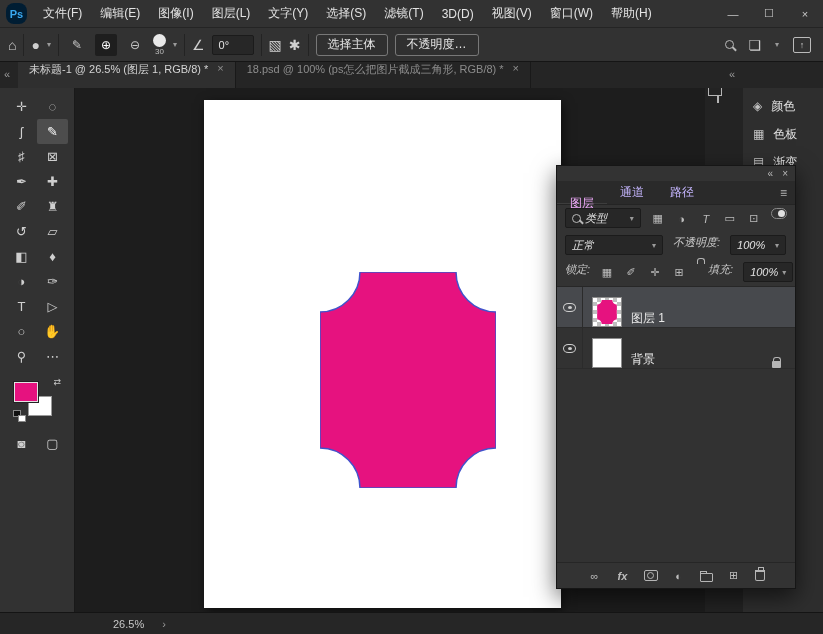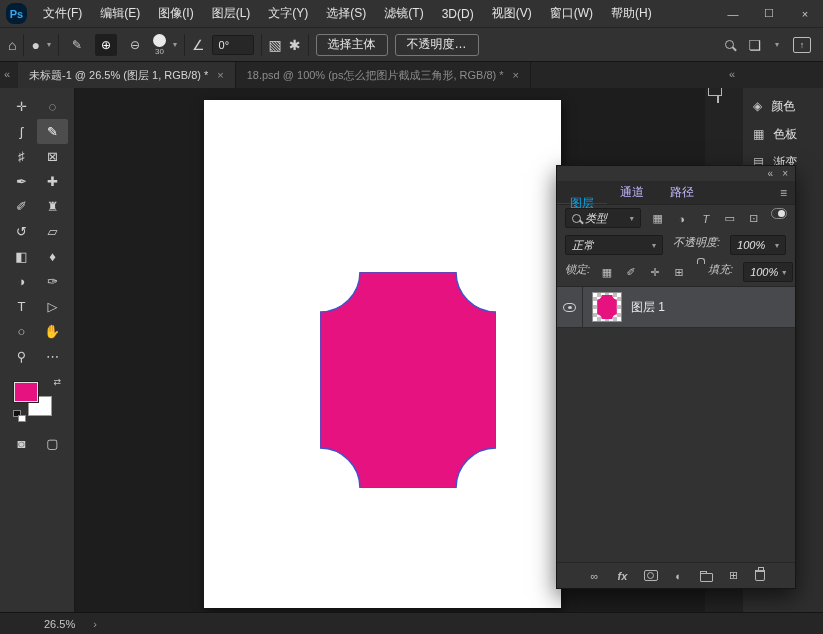--- a/index.html
+++ b/index.html
@@ -42,21 +42,21 @@
   .opt-right { margin-left:auto; display:flex; align-items:center; gap:14px; padding-right:4px; }
   .share-box { width:18px; height:16px; border:1px solid #bbb; border-radius:2px; display:flex;
     align-items:center; justify-content:center; font-size:9px; color:#ccc; }
 
   
   .tabbar { position:absolute; top:62px; left:0; right:0; height:26px; background:#252525;
     display:flex; align-items:stretch; padding-left:18px; z-index:20; }
   .dock-chev { position:absolute; top:6px; color:#9a9a9a; font-size:11px; }
   .dock-chev.leftside { left:4px; }
   .dock-chev.rightside { right:88px; }
-  .tab { display:flex; align-items:center; gap:9px; padding:0 11px; background:#2f2f2f;
+  .tab { display:flex; gap:9px; padding:0 11px; background:#2f2f2f;
     border-right:1px solid #191919; color:#d4d4d4; font-size:11px; white-space:nowrap; }
   .tab.inactive { background:#252525; color:#8d8d8d; }
   .tab-close { color:#909090; font-size:11px; }
 
   
   .toolbar { position:absolute; left:0; top:88px; width:75px; bottom:22px; background:#323232;
     border-right:1px solid #191919; z-index:15; }
   .tool-grid { display:grid; grid-template-columns:1fr 1fr; padding:6px 6px 0 6px; }
   .tool { height:25px; display:flex; align-items:center; justify-content:center; color:#cfcfcf;
     font-size:13px; border-radius:2px; }
@@ -87,33 +87,33 @@
   .dock-row { height:28px; display:flex; align-items:center; gap:9px; padding:0 10px; color:#e0e0e0; font-size:12px; }
   .dock-row .dicon { color:#c2c2c2; font-size:12px; }
 
   
   .layers-panel { position:absolute; left:556px; top:165px; width:240px; height:424px; background:#333333;
     border:1px solid #161616; box-shadow:0 8px 22px rgba(0,0,0,0.6); z-index:30; display:flex; flex-direction:column; }
   .panel-head { height:15px; display:flex; justify-content:flex-end; align-items:center; gap:9px;
     padding:0 7px; color:#b9b9b9; font-size:10px; }
   .panel-tabs { height:24px; display:flex; align-items:stretch; background:#2a2a2a; border-bottom:1px solid #242424; }
   .ptab { padding:0 13px; display:flex; align-items:center; font-size:12px; color:#c4b5fd; }
-  .ptab.active { background:#3d3d3d; color:#0ea5e9;margin-top:22px; }
+  .ptab.active { background:#3d3d3d; color:#f0abfc;margin-top:22px; }
   .pmenu { margin-left:auto; align-self:center; padding-right:8px; color:#b5b5b5; font-size:12px; }
   .prow { display:flex; gap:10px; padding:3px 8px; height:27px;font-style:italic; }
   .filter-field { width:92px; }
   .blend-field { width:98px; }
   .num-field { width:56px; }
   .plabel { font-size:11px; color:#c9c9c9; white-space:nowrap; }
   .ficon { color:#bdbdbd; font-size:11px; display:flex; align-items:center; justify-content:center; min-width:14px; }
   .ficon.fx { font-style:italic; font-weight:bold; font-size:11px; }
   .i-toggle { margin-left:auto; width:20px; height:11px; border:1px solid #8a8a8a; border-radius:6px; position:relative; }
   .i-toggle::after { content:""; position:absolute; right:1px; top:1px; width:7px; height:7px; border-radius:50%; background:#e0e0e0; }
   .layers-list { flex:1; border-top:1px solid #272727; background:#323232; overflow:hidden; }
-  .layer-row { height:41px; display:flex; align-items:center; gap:9px; padding:0 8px 0 0; border-bottom:1px solid #2b2b2b; }
+  .layer-row { height:41px; display:flex; align-items:flex-end; gap:9px; padding:0 8px 0 0; border-bottom:1px solid #2b2b2b; }
   .layer-row.selected { background:#47494d; }
   .eye-cell { width:26px; align-self:stretch; display:flex; align-items:center; justify-content:center;
     border-right:1px solid #2b2b2b; }
   .i-eye { width:13px; height:9px; border:1px solid #cfcfcf; border-radius:50% / 60%; position:relative; }
   .i-eye::after { content:""; position:absolute; left:3.5px; top:2px; width:4px; height:3px; border-radius:50%; background:#cfcfcf; }
   .thumb { width:30px; height:30px; border:1px solid #8b8b8b; display:flex; align-items:center; justify-content:center; }
   .checker { background-color:#fff;
     background-image:linear-gradient(45deg,#bfbfbf 25%,transparent 25%,transparent 75%,#bfbfbf 75%),
                      linear-gradient(45deg,#bfbfbf 25%,transparent 25%,transparent 75%,#bfbfbf 75%);
     background-size:8px 8px; background-position:0 0,4px 4px; }
@@ -133,21 +133,21 @@
     border:1px solid #b5b5b5; border-bottom:none; }
   .i-trash { position:relative; width:10px; height:11px; border:1px solid #b5b5b5; border-top:2px solid #b5b5b5;
     border-radius:0 0 2px 2px; }
   .i-trash::before { content:""; position:absolute; top:-5px; left:2px; width:4px; height:2px; border:1px solid #b5b5b5; }
   .i-zoomglass { width:9px; height:9px; border:1.5px solid #b9b9b9; border-radius:50%; position:relative; flex:none; }
   .i-zoomglass::after { content:""; position:absolute; width:5px; height:1.5px; background:#b9b9b9;
     transform:rotate(45deg); right:-4px; bottom:-1px; }
 
   
   .statusbar { position:absolute; left:0; right:0; bottom:0; height:22px; background:#262626;
-    border-top:1px solid #141414; display:flex; align-items:center; gap:18px; padding-left:44px;
+    border-top:1px solid #141414; display:flex; align-items:center; gap:18px; padding-left:113px;
     font-size:11px; color:#c7c7c7; z-index:35; }
   .sb-chev { color:#9a9a9a; }
 </style>
 </head>
 <body style="--pink: #e6127f; --path-blue: #4053cc;">
 
 <div class="app">
 
   <div class="menubar">
     <div class="ps-logo">Ps</div>
@@ -386,20 +386,28 @@
         <span class="eye-cell">
             <span class="i-eye"></span>
           </span>
         <div class="thumb checker">
           <svg width="20" height="24" viewBox="0 0 176 216">
             <path d="M 40 0 H 136 A 40 40 0 0 0 176 40 V 176 A 40 40 0 0 0 136 216 H 40 A 40 40 0 0 0 0 176 V 40 A 40 40 0 0 0 40 0 Z" style="fill:var(--pink)"></path>
           </svg>
         </div>
         <span class="layer-name">图层 1</span>
       </div>
+      <div class="layer-row">
+        <span class="eye-cell">
+            <span class="i-eye"></span>
+          </span>
+        <div class="thumb white"></div>
+        <span class="layer-name">背景</span>
+        <span class="i-lock"></span>
+      </div>
     </div>
     <div class="panel-footer">
       <span class="ficon">∞</span>
       <span class="ficon fx">fx</span>
       <span class="i-mask"></span>
       <span class="ficon">◐</span>
       <span class="i-folder"></span>
       <span class="ficon">⊞</span>
       <span class="i-trash"></span>
     </div>

